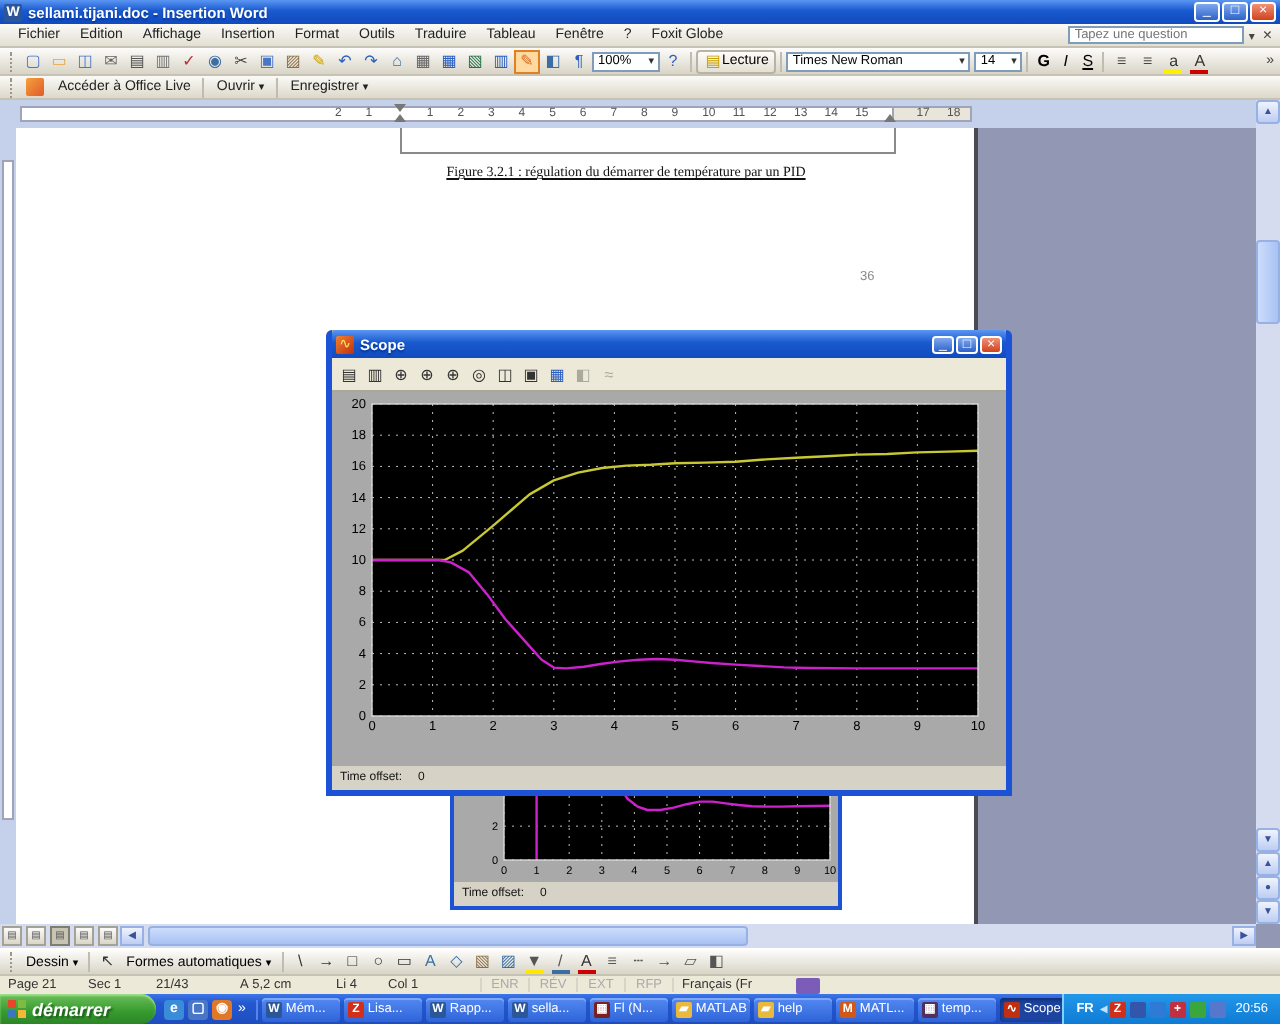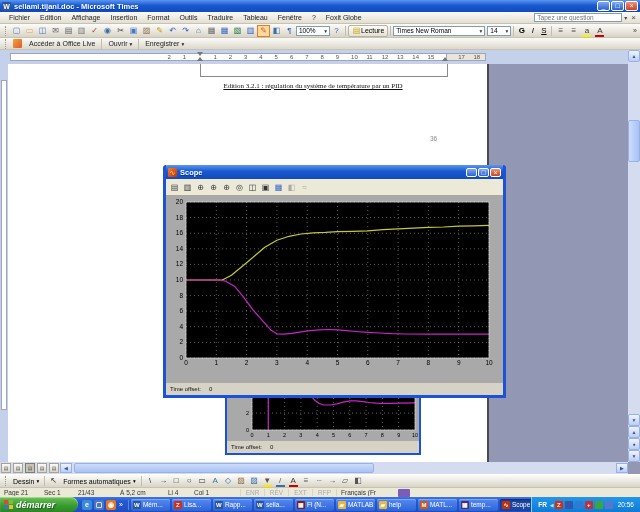--- a/index.html
+++ b/index.html
@@ -157,21 +157,21 @@
   svg{display:block;}
   svg text{font-family:"Liberation Sans",sans-serif;}
 </style>
 </head>
 <body>
 
 <div id="screen">
 
   <div class="titlebar">
     <span class="app-icon">W</span>
-    <span class="t-text">sellami.tijani.doc - Microsoft Times</span>
+    <span class="t-text">sellami.tijani.doc - Insertion Word</span>
     <span class="winbtn">_</span>
     <span class="winbtn">□</span>
     <span class="winbtn close">×</span>
   </div>
 
   <div class="menubar">
     <span id="menu-items" style="display:flex">
         <span class="menu-item">Fichier</span>
         <span class="menu-item">Edition</span>
         <span class="menu-item">Affichage</span>
@@ -261,21 +261,21 @@
     </span>
     <span class="sep"></span>
     <span class="lbl">
       <span>Enregistrer</span>
       <span class="dd" style="font-size:5.5px">▾</span>
     </span>
   </div>
 
   <div class="page"></div>
   <div class="fig-frame"></div>
-  <div class="caption">Edition 3.2.1 : régulation  du système de température par un PID</div>
+  <div class="caption">Figure 3.2.1 : régulation  du démarrer de température par un PID</div>
   <div class="pagenum">36</div>
 
   <div class="ruler">
     <span class="band"></span><span class="active"></span>
     <span id="ruler-nums"><span class="rnum" style="left: 167.5px;">2</span><span class="rnum" style="left: 182.8px;">1</span><span class="rnum" style="left: 213.4px;">1</span><span class="rnum" style="left: 228.7px;">2</span><span class="rnum" style="left: 244px;">3</span><span class="rnum" style="left: 259.3px;">4</span><span class="rnum" style="left: 274.6px;">5</span><span class="rnum" style="left: 289.9px;">6</span><span class="rnum" style="left: 305.2px;">7</span><span class="rnum" style="left: 320.5px;">8</span><span class="rnum" style="left: 335.8px;">9</span><span class="rnum" style="left: 351.1px;">10</span><span class="rnum" style="left: 366.4px;">11</span><span class="rnum" style="left: 381.7px;">12</span><span class="rnum" style="left: 397px;">13</span><span class="rnum" style="left: 412.3px;">14</span><span class="rnum" style="left: 427.6px;">15</span><span class="rnum" style="left: 458.2px;">17</span><span class="rnum" style="left: 473.5px;">18</span></span>
     <span class="ind-l"></span>
     <span class="ind-l2"></span>
     <span class="ind-r"></span>
   </div>
   <div class="vruler">

